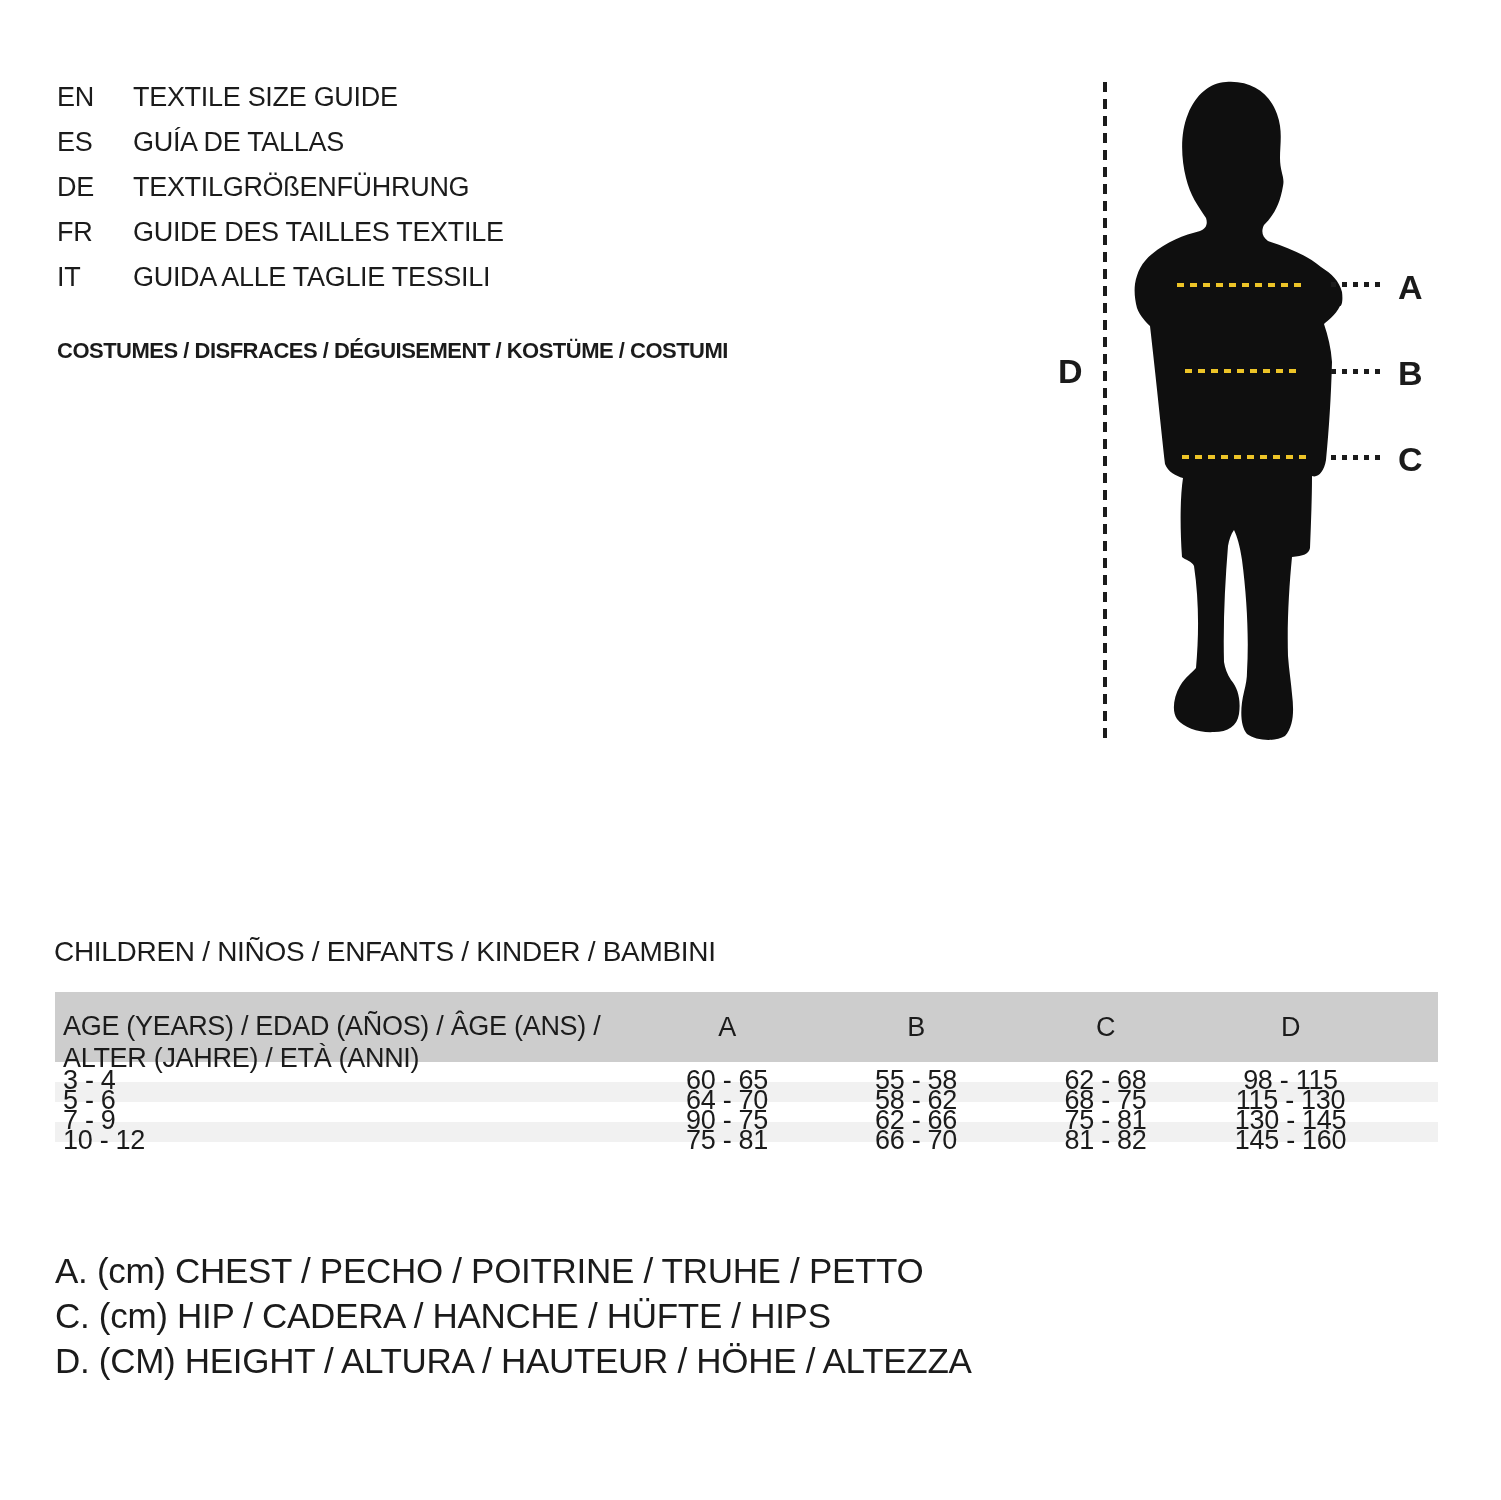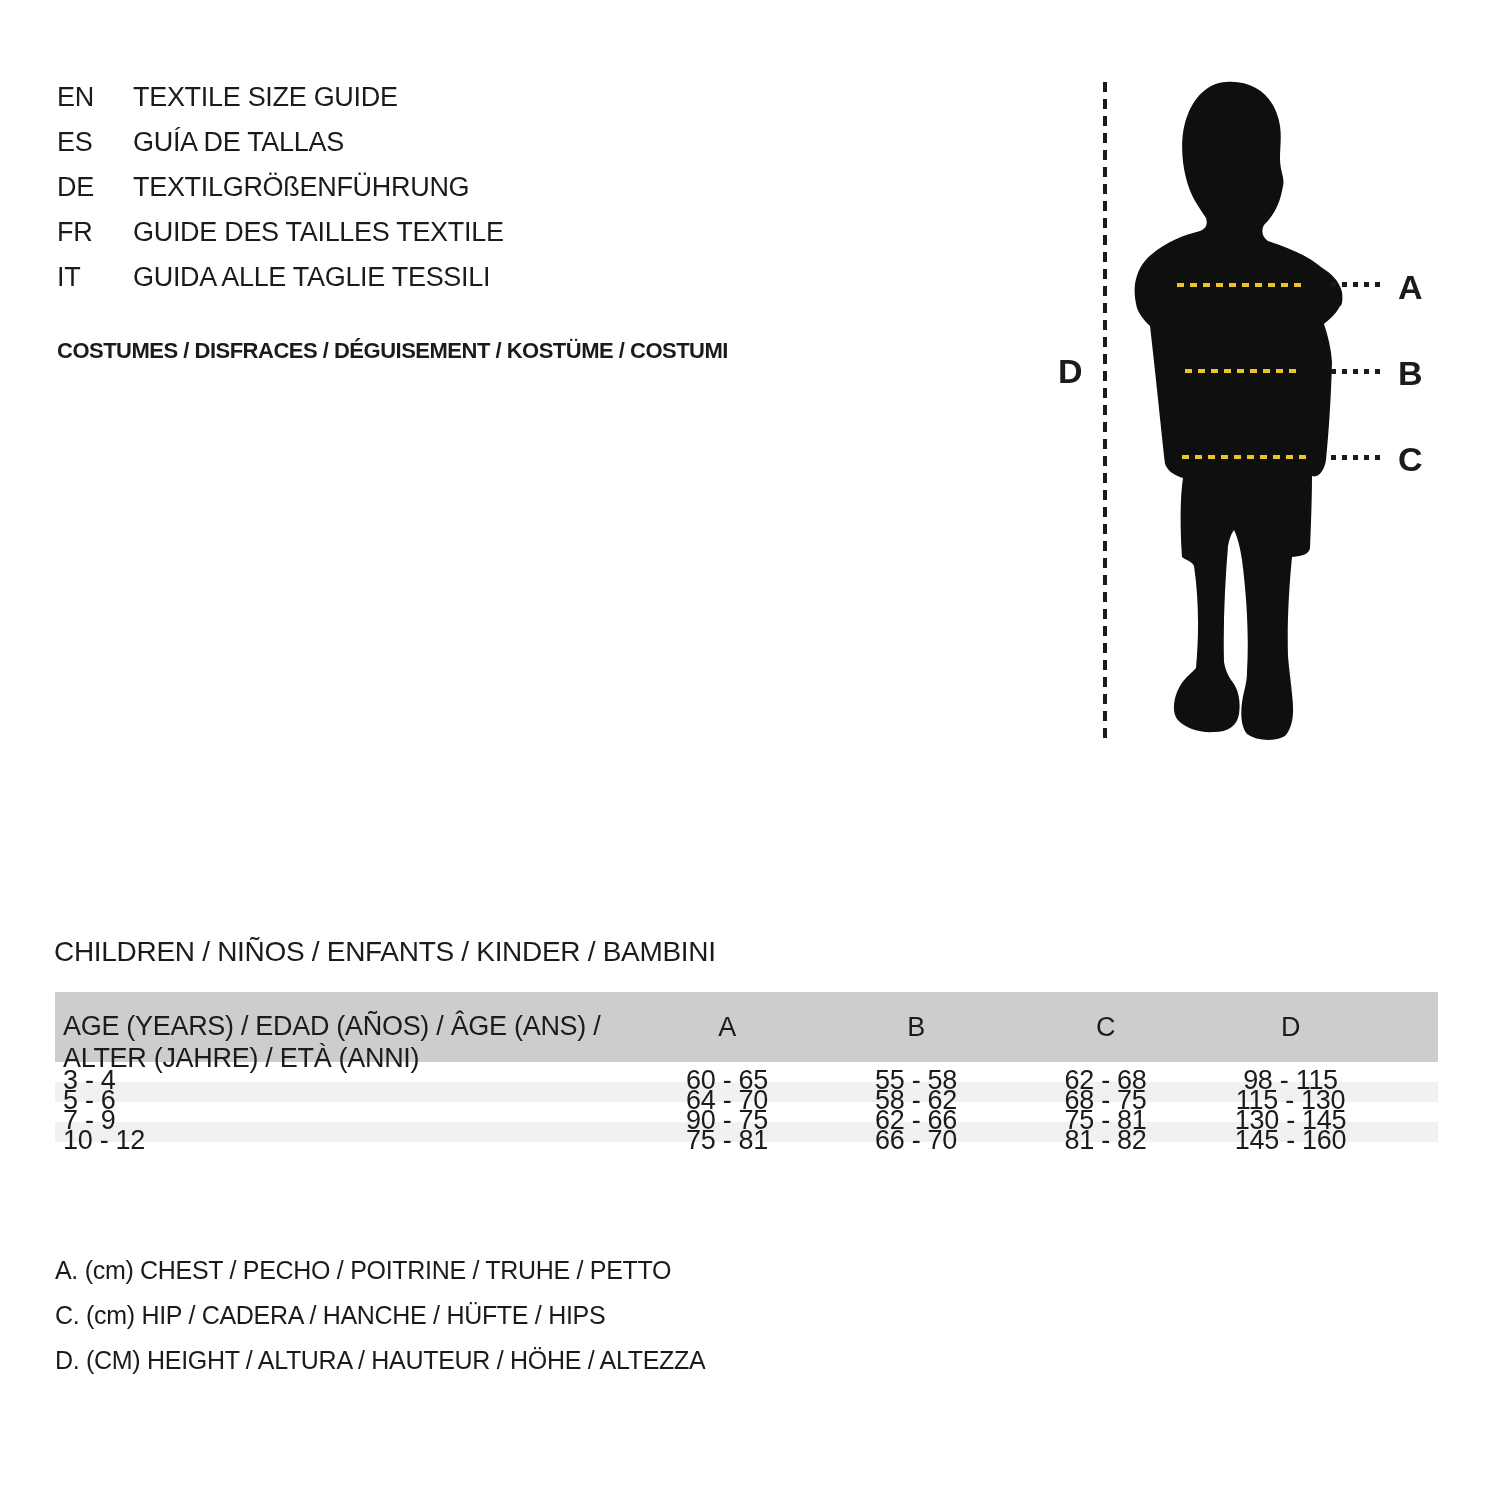--- a/index.html
+++ b/index.html
@@ -61,21 +61,21 @@
   .t-grid{display:grid;grid-template-columns:580px 184px 194px 185px 185px 1fr;}
   .thead{background:var(--table-header-bg);height:70px;padding-top:18px;}
   .thead .age-head{padding-left:8px;line-height:32px;}
   .col-letter{text-align:center;line-height:34px;}
   .trow{height:20px;line-height:36px;}
   .trow .age-cell{padding-left:8px;}
   .trow .val-cell{text-align:center;}
   .row-alt{background:var(--table-alt-bg);}
 
   
-  .legend{left:55px;top:1248px;font-size:25px;letter-spacing:-0.3px;}
+  .legend{left:55px;top:1248px;font-size:35px;letter-spacing:-0.3px;}
   .legend-line{height:45px;line-height:45px;white-space:nowrap;}
 </style>
 </head>
 <body>
 
 <div class="abs lang-list">
   <div class="lang-row">
     <span class="lang-code">EN</span>
     <span class="lang-label">TEXTILE SIZE GUIDE</span>
   </div>

